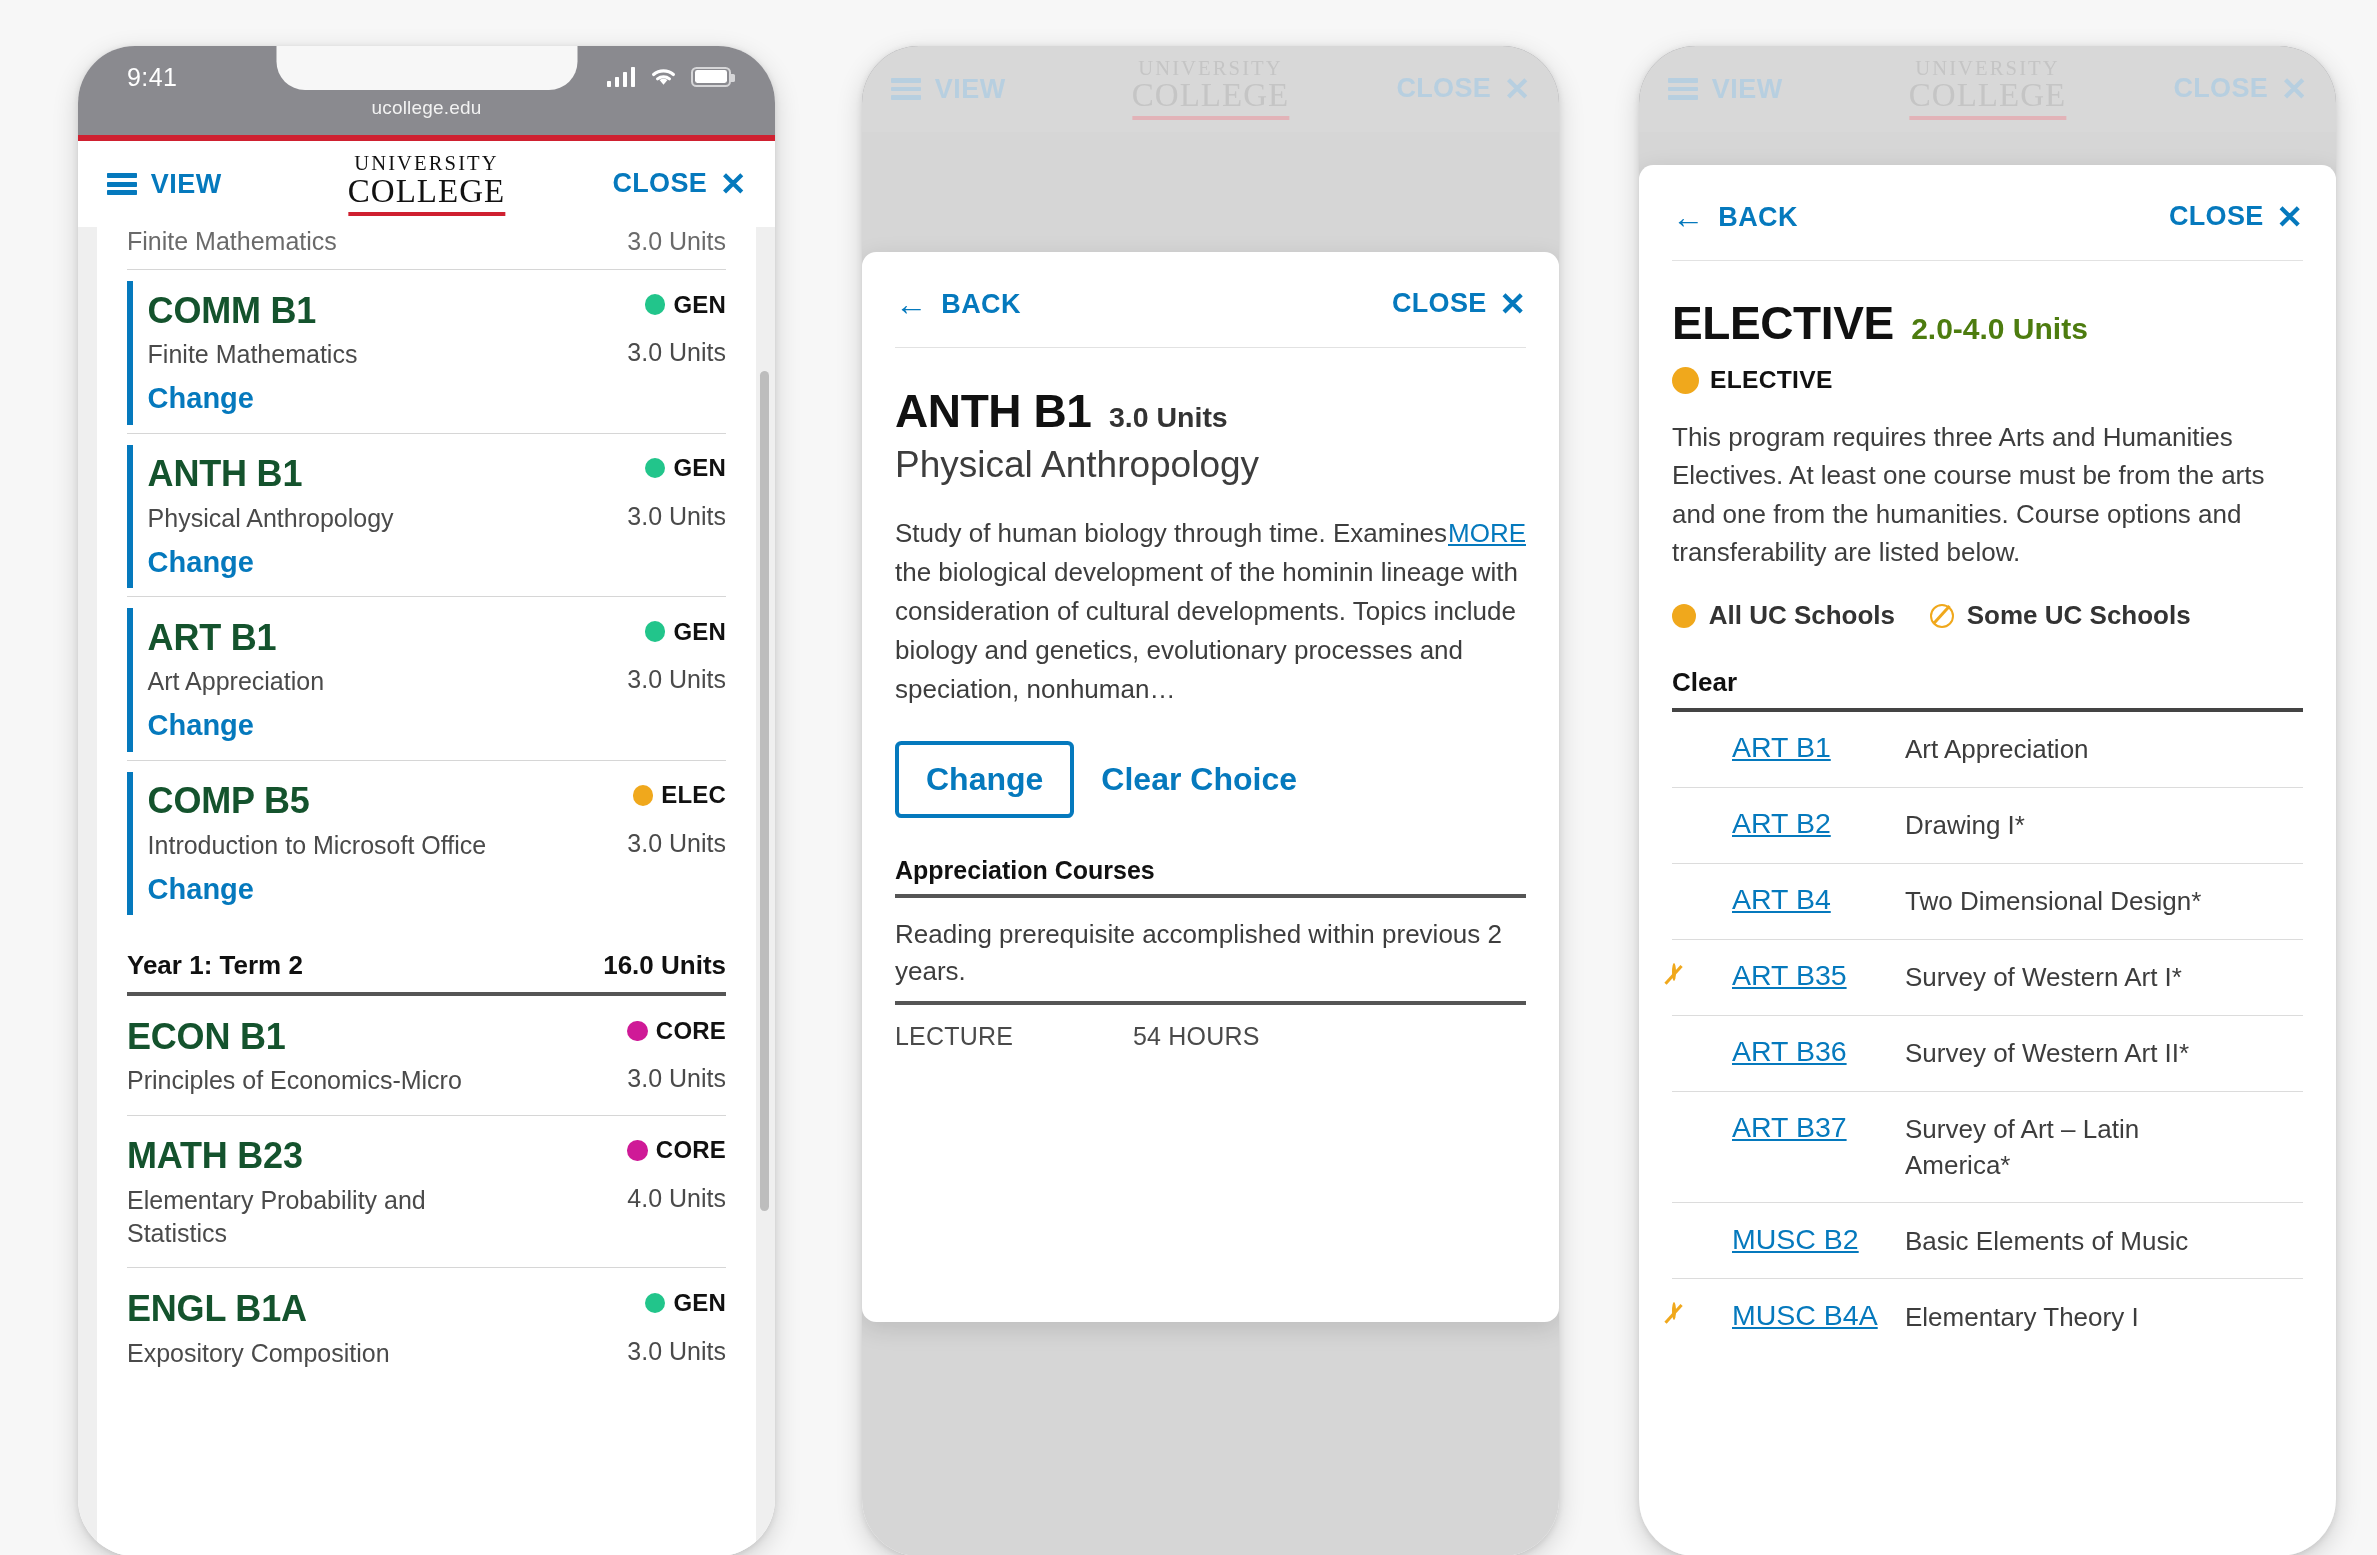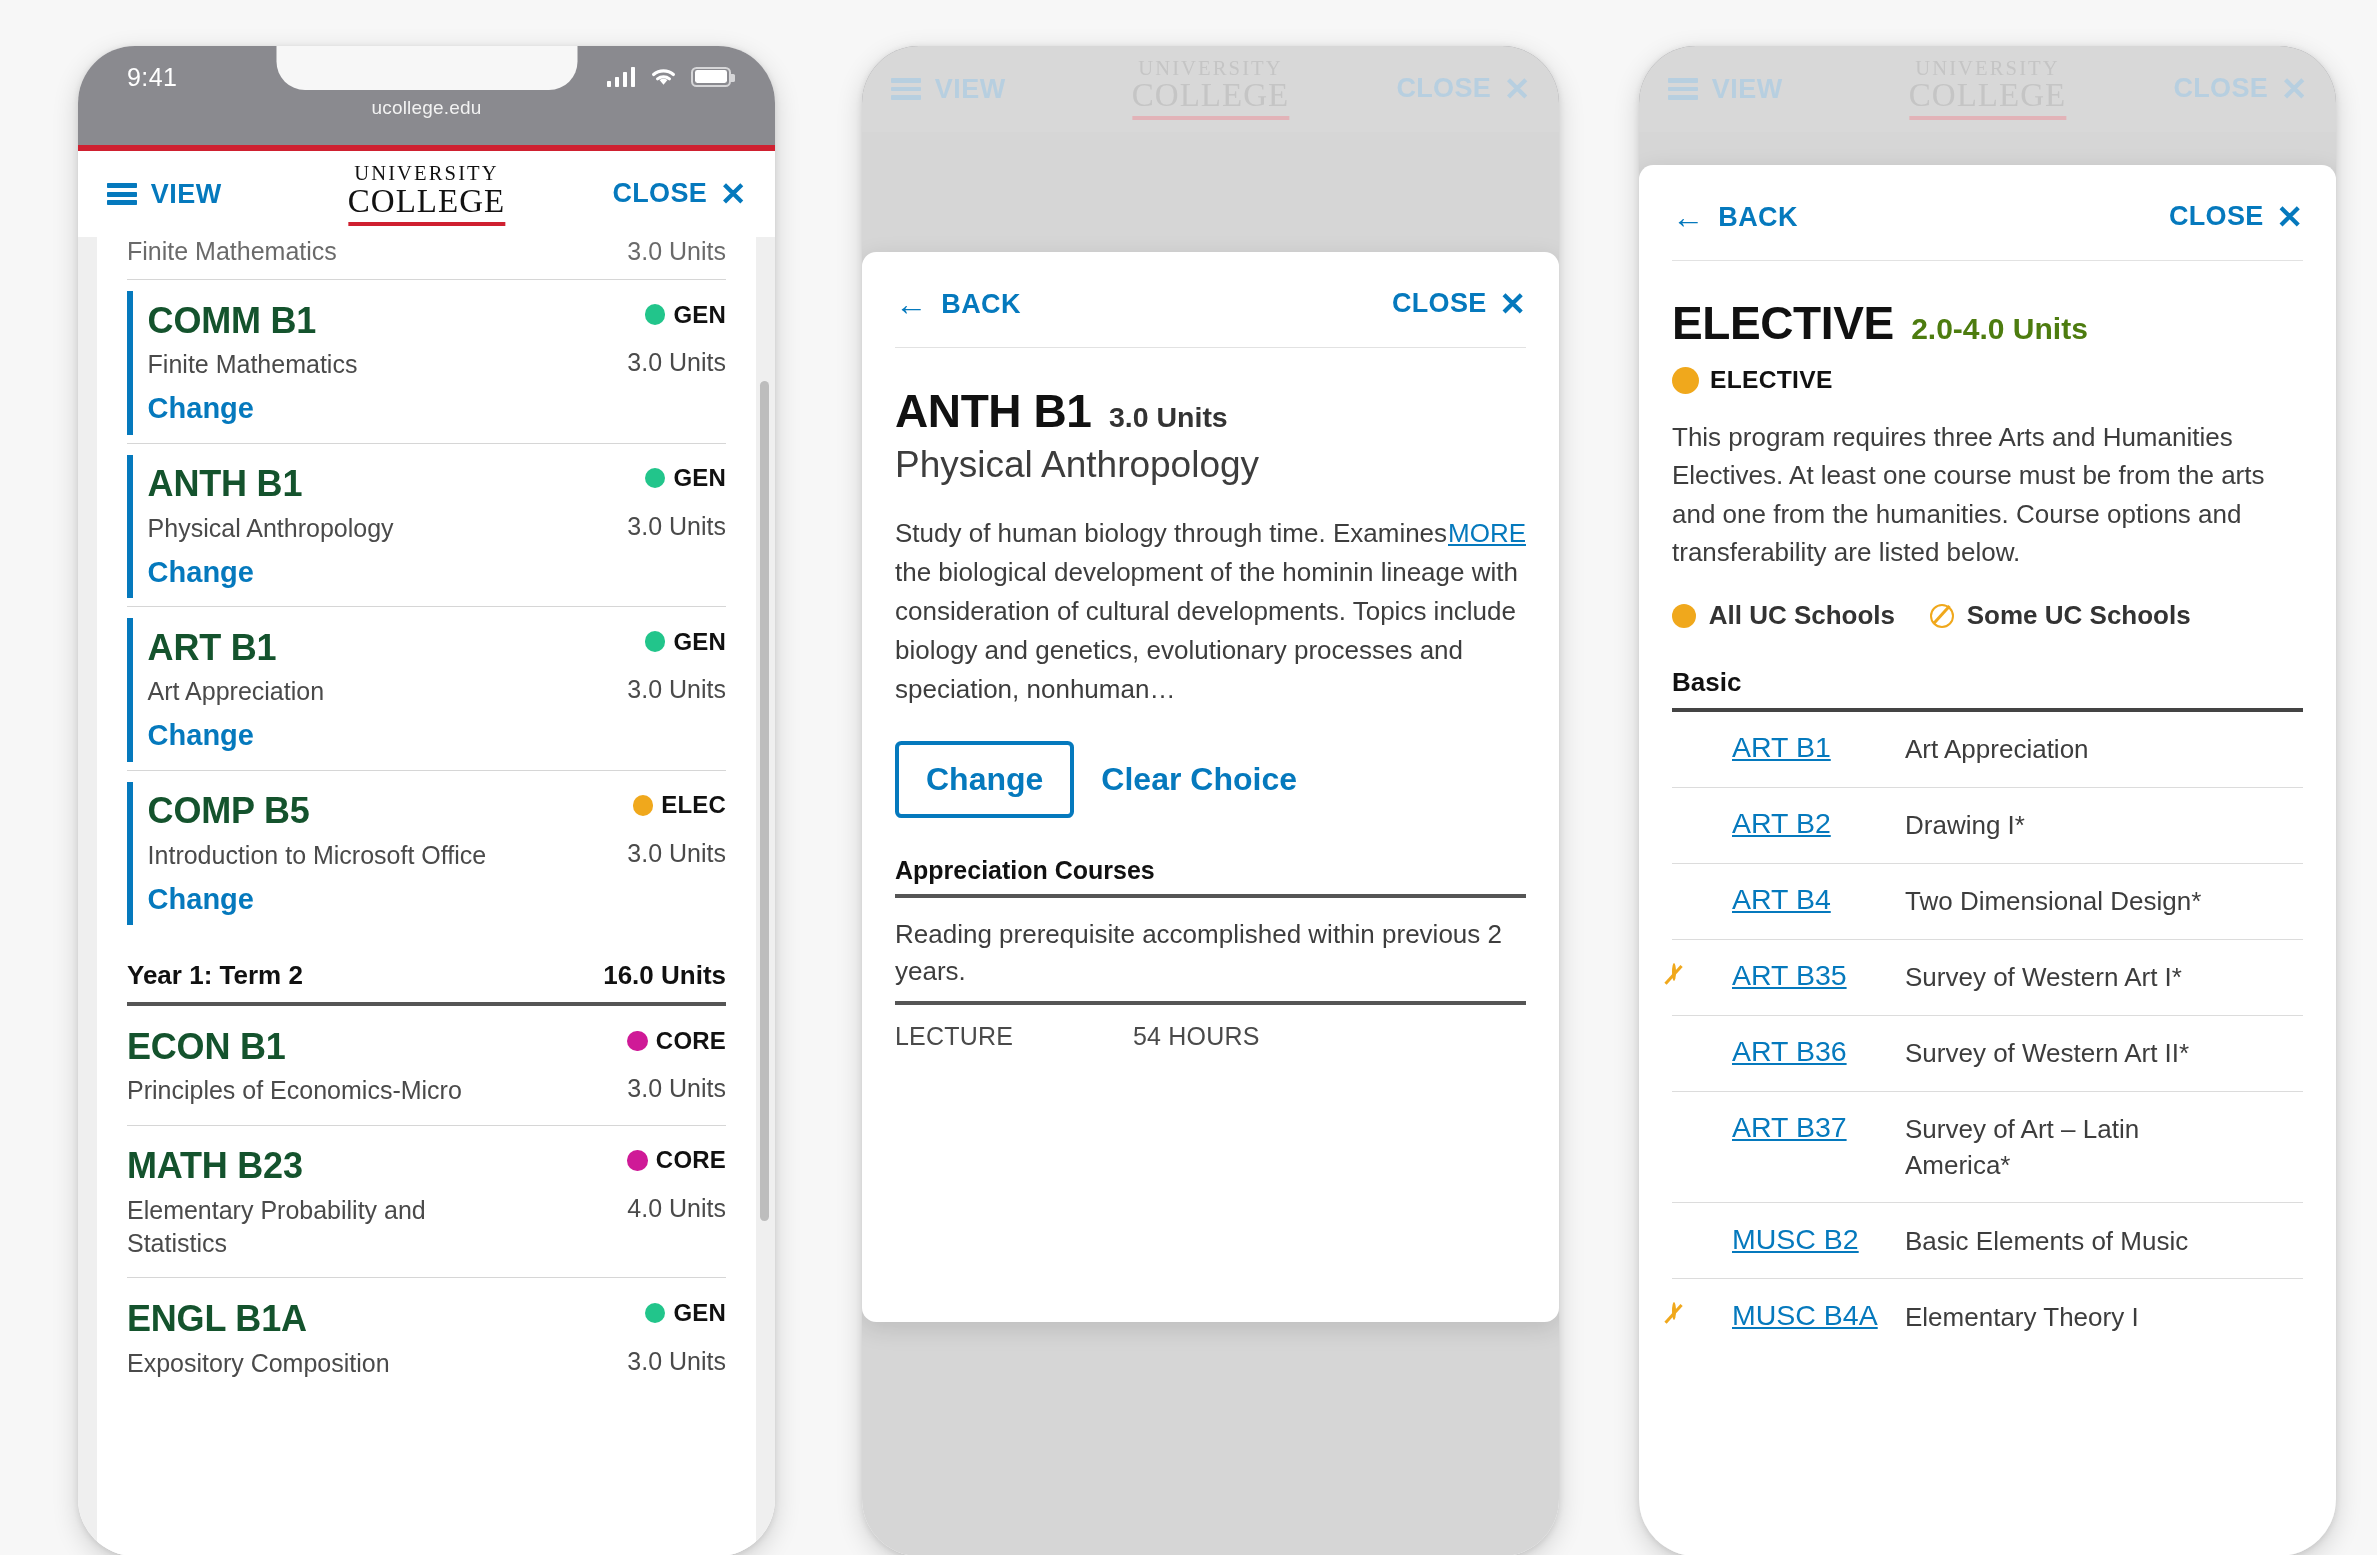--- a/index.html
+++ b/index.html
@@ -19,21 +19,21 @@
     border-radius: 57px;
     box-shadow: 0 8px 27px rgba(0,0,0,.16), 0 1.6px 6.3px rgba(0,0,0,.10);
     overflow: hidden;
   }
   #phone1 { left: 78px;  top: 46px; }
   #phone2 { left: 862px; top: 46px; }
   #phone3 { left: 1639px; top: 46px; }
 
   
   .statusbar {
-    position: relative; height: 99px; background: #8a8a8f;
+    position: relative; height: 89px; background: #8a8a8f;
     color: #fff;
   }
   .notch {
     position: absolute; left: 50%; transform: translateX(-50%);
     top: 0; width: 301px; height: 44px;
     background: #f7f7f7; border-radius: 0 0 28.5px 28.5px;
   }
   .sb-time {
     position: absolute; left: 49px; top: 17.4px;
     font-size: 25px; font-weight: 400; letter-spacing: 0.4px;
@@ -603,21 +603,21 @@
         <span class="leg">
           <span class="dot-all"></span>
           <span class="lbl">All UC Schools</span>
         </span>
         <span class="leg">
           <span class="dot-some"></span>
           <span class="lbl">Some UC Schools</span>
         </span>
       </div>
 
-      <div class="arts-head">Basic</div>
+      <div class="arts-head">Clear</div>
       <div class="arts-rule"></div>
 
       <div class="crs-row">
         <span class="ic"><span class="dot-all"></span></span>
         <span class="cd">ART B1</span>
         <span class="nm">Art Appreciation</span>
       </div>
       <div class="crs-row">
         <span class="ic"><span class="dot-all"></span></span>
         <span class="cd">ART B2</span>

